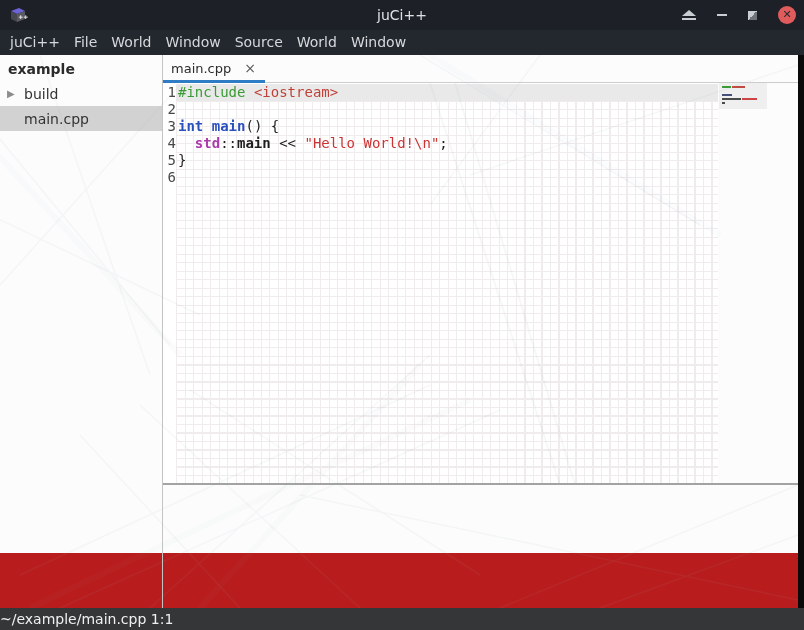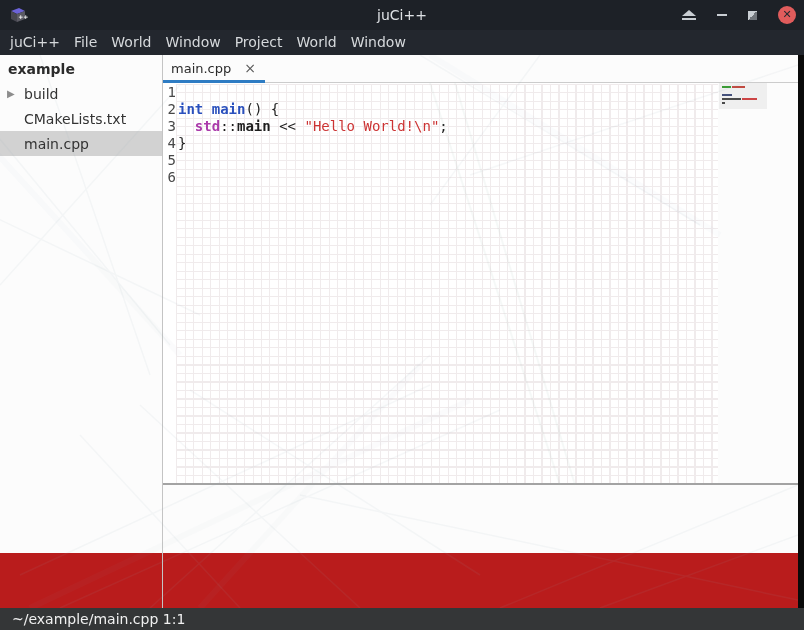--- a/index.html
+++ b/index.html
@@ -74,21 +74,21 @@
   .map-line{height:2px;margin-bottom:2px;display:flex;gap:1px;}
   .map-line span{display:block;height:2px;}
   
   .divider-h{position:absolute;left:0;top:428px;width:635px;height:2px;background:#a3a3a3;}
   .terminal{position:absolute;left:0;top:430px;width:635px;height:123px;}
   
   .scroll-strip{position:absolute;right:0;top:0;width:6px;height:553px;background:var(--scroll_strip);}
   
   .statusbar{
     position:absolute;left:0;top:608px;width:804px;height:22px;background:var(--statusbar_bg);
-    color:var(--statusbar_text);font-size:14px;line-height:22px;padding-left:12px;box-sizing:border-box;
+    color:var(--statusbar_text);font-size:14px;line-height:22px;padding-left:0;box-sizing:border-box;
   }
 </style>
 </head>
 <body>
 
 <div class="window">
 
   <div class="titlebar">
     <span class="app-icon">
       <svg width="20" height="20" viewBox="0 0 20 20">
@@ -114,36 +114,33 @@
         </span>
       <span class="ctl close">✕</span>
     </div>
   </div>
 
   <nav class="menubar" id="menubar">
       <span class="menu-item">juCi++</span>
       <span class="menu-item">File</span>
       <span class="menu-item">World</span>
       <span class="menu-item">Window</span>
-      <span class="menu-item">Project</span>
+      <span class="menu-item">Source</span>
       <span class="menu-item">World</span>
       <span class="menu-item">Window</span>
     </nav>
 
   <div class="content">
 
     <aside class="sidebar">
       <div class="tree-root">example</div>
       <div id="tree-items">
           <div class="tree-row">
             <span class="expander">▶</span>
             <span>build</span>
-          </div>
-          <div class="tree-row">
-            <span>CMakeLists.txt</span>
           </div>
           <div class="tree-row selected">
             <span>main.cpp</span>
           </div>
         </div>
     </aside>
 
     <div class="main">
       <div class="tabbar">
         <div class="tab">
@@ -156,20 +153,21 @@
       <div class="editor">
         <div class="gutter" id="gutter">
             <div>1</div>
             <div>2</div>
             <div>3</div>
             <div>4</div>
             <div>5</div>
             <div>6</div>
           </div>
         <div class="code" id="code">
+            <div class="code-line highlight"><span class="tok tok-preprocessor">#include</span><span class="tok tok-plain"> </span><span class="tok tok-include">&lt;iostream&gt;</span></div>
             <div class="code-line"></div>
             <div class="code-line"><span class="tok tok-keyword">int</span><span class="tok tok-plain"> </span><span class="tok tok-function">main</span><span class="tok tok-plain">() {</span></div>
             <div class="code-line"><span class="tok tok-plain">  </span><span class="tok tok-namespace">std</span><span class="tok tok-plain">::</span><span class="tok tok-bold">main</span><span class="tok tok-plain"> &lt;&lt; </span><span class="tok tok-string">"Hello World!\n"</span><span class="tok tok-plain">;</span></div>
             <div class="code-line"><span class="tok tok-plain">}</span></div>
             <div class="code-line"></div>
           </div>
       </div>
 
       <div class="minimap">
         <div class="map-overlay"></div>

